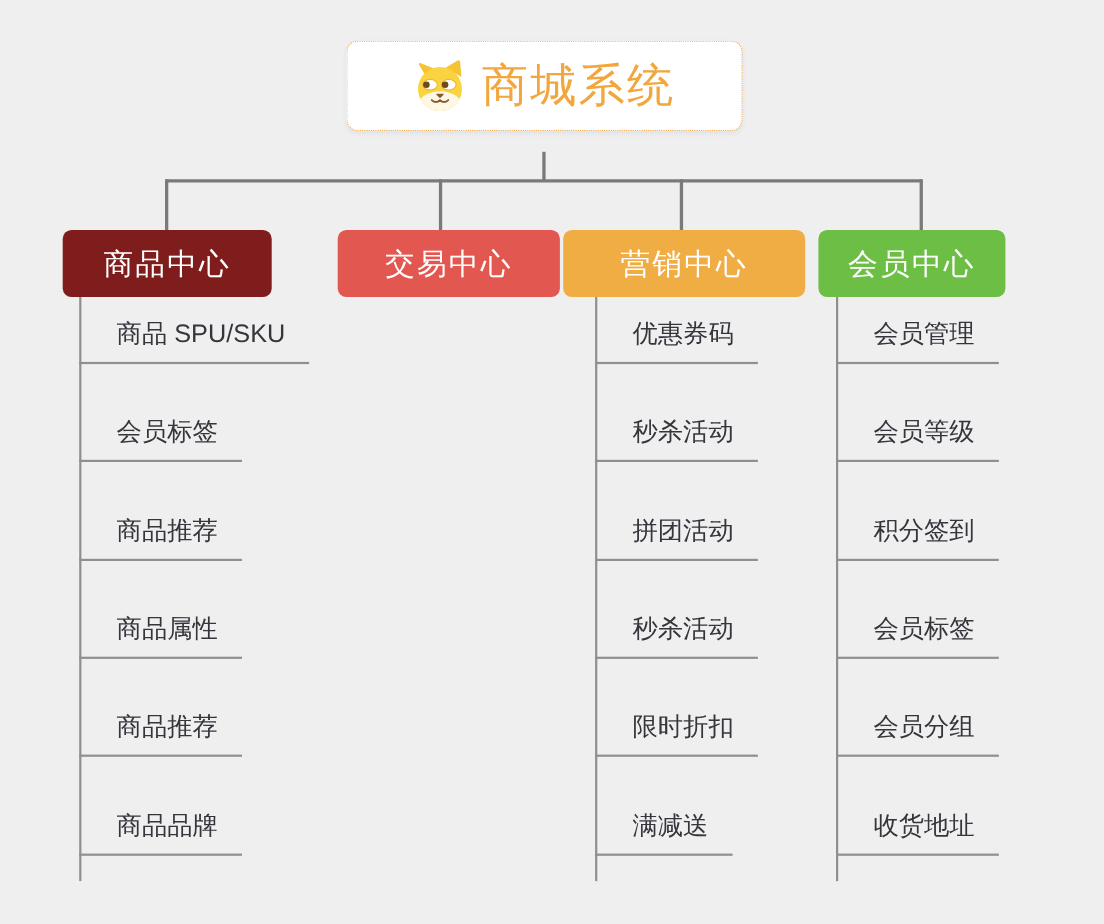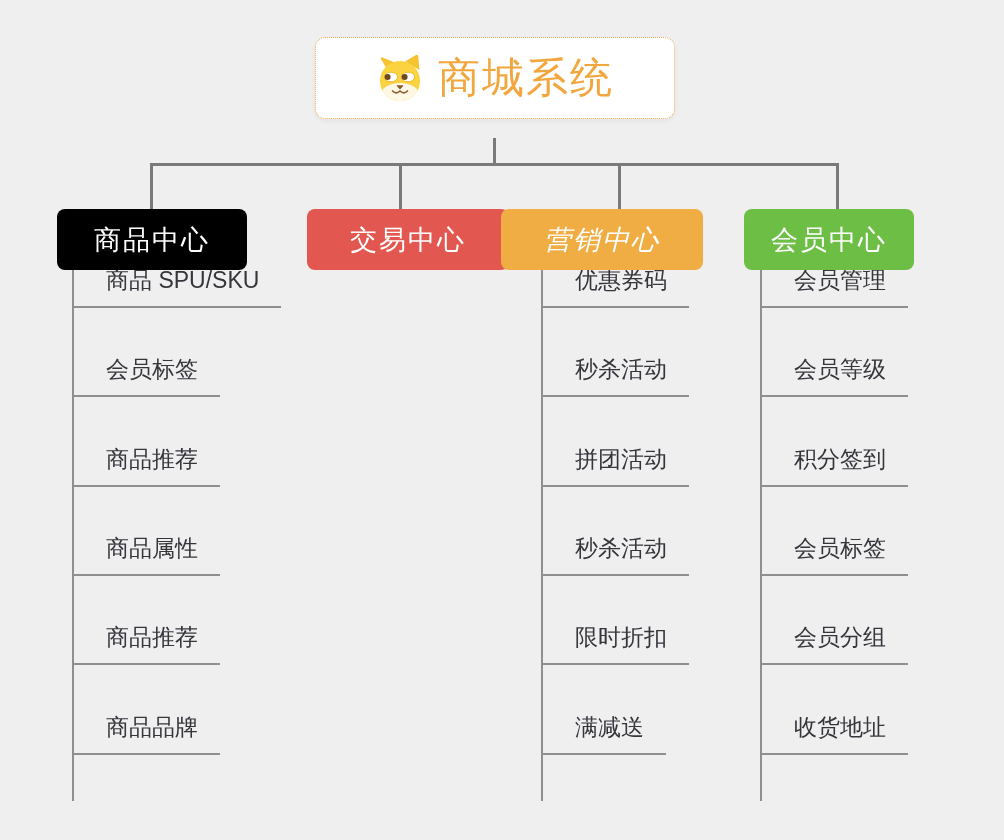--- a/index.html
+++ b/index.html
@@ -37,31 +37,31 @@
 
   
   .bnode{
     position:absolute;top:209px;height:61px;border-radius:8px;
     display:flex;align-items:center;justify-content:center;
     color:#ffffff;font-size:27px;font-weight:500;letter-spacing:2px;
     z-index:2;cursor:default;white-space:nowrap;
   }
   .bnode-0{left:57px;width:190px;}
   .bnode-1{left:307px;width:202px;}
-  .bnode-2{left:501px;width:202px;font-style:italic;}
+  .bnode-2{left:512px;width:220px;}
   .bnode-3{left:744px;width:170px;}
 
   
   .col{
     position:absolute;top:265px;height:536px;width:236px;
     border-left:2px solid var(--branch-line);
     display:flex;flex-direction:column;z-index:1;
   }
   .col-0{left:72px;} .col-1{left:322px;} .col-2{left:541px;} .col-3{left:760px;}
-  .item{flex:1;display:flex;align-items:flex-start;}
+  .item{flex:1;display:flex;align-items:center;}
   .leaf{
     display:inline-block;margin-left:-2px;
     padding:0 22px 10px 34px;
     border-bottom:2px solid var(--branch-line);
     font-size:23px;color:var(--leaf-text);white-space:nowrap;
   }
 </style>
 </head>
 <body>
 
@@ -88,21 +88,21 @@
       <ellipse cx="15" cy="23" rx="6.6" ry="4.8" fill="#ffffff" stroke="#edba31" stroke-width="1"></ellipse>
       <ellipse cx="32" cy="23" rx="6.6" ry="4.8" fill="#ffffff" stroke="#edba31" stroke-width="1"></ellipse>
       <circle cx="11.6" cy="23" r="3" fill="#6b4a21"></circle>
       <circle cx="28.6" cy="23" r="3" fill="#6b4a21"></circle>
       <path d="M21.2 31.2 h5.6 q1 0 0.4 0.9 l-2.4 2.6 q-0.8 0.8 -1.6 0 l-2.4 -2.6 q-0.6 -0.9 0.4 -0.9 Z" fill="#8a5a2b"></path>
       <path d="M16.5 37 Q20.2 40.6 24 37 Q27.8 40.6 31.5 37" fill="none" stroke="#8a5a2b" stroke-width="1.7" stroke-linecap="round"></path>
     </svg>
     <span class="root-title">商城系统</span>
   </div>
 
-  <div class="bnode bnode-0" style="background: #000000;">商品中心</div>
+  <div class="bnode bnode-0" style="background: #7f1d1d;">商品中心</div>
   <div class="bnode bnode-1" style="background: rgb(226, 87, 80);">交易中心</div>
   <div class="bnode bnode-2" style="background: rgb(239, 173, 67);">营销中心</div>
   <div class="bnode bnode-3" style="background: rgb(109, 190, 69);">会员中心</div>
 
   <div class="col col-0">
     <div class="item">
         <span class="leaf">商品 SPU/SKU</span>
       </div>
     <div class="item">
         <span class="leaf">会员标签</span>

